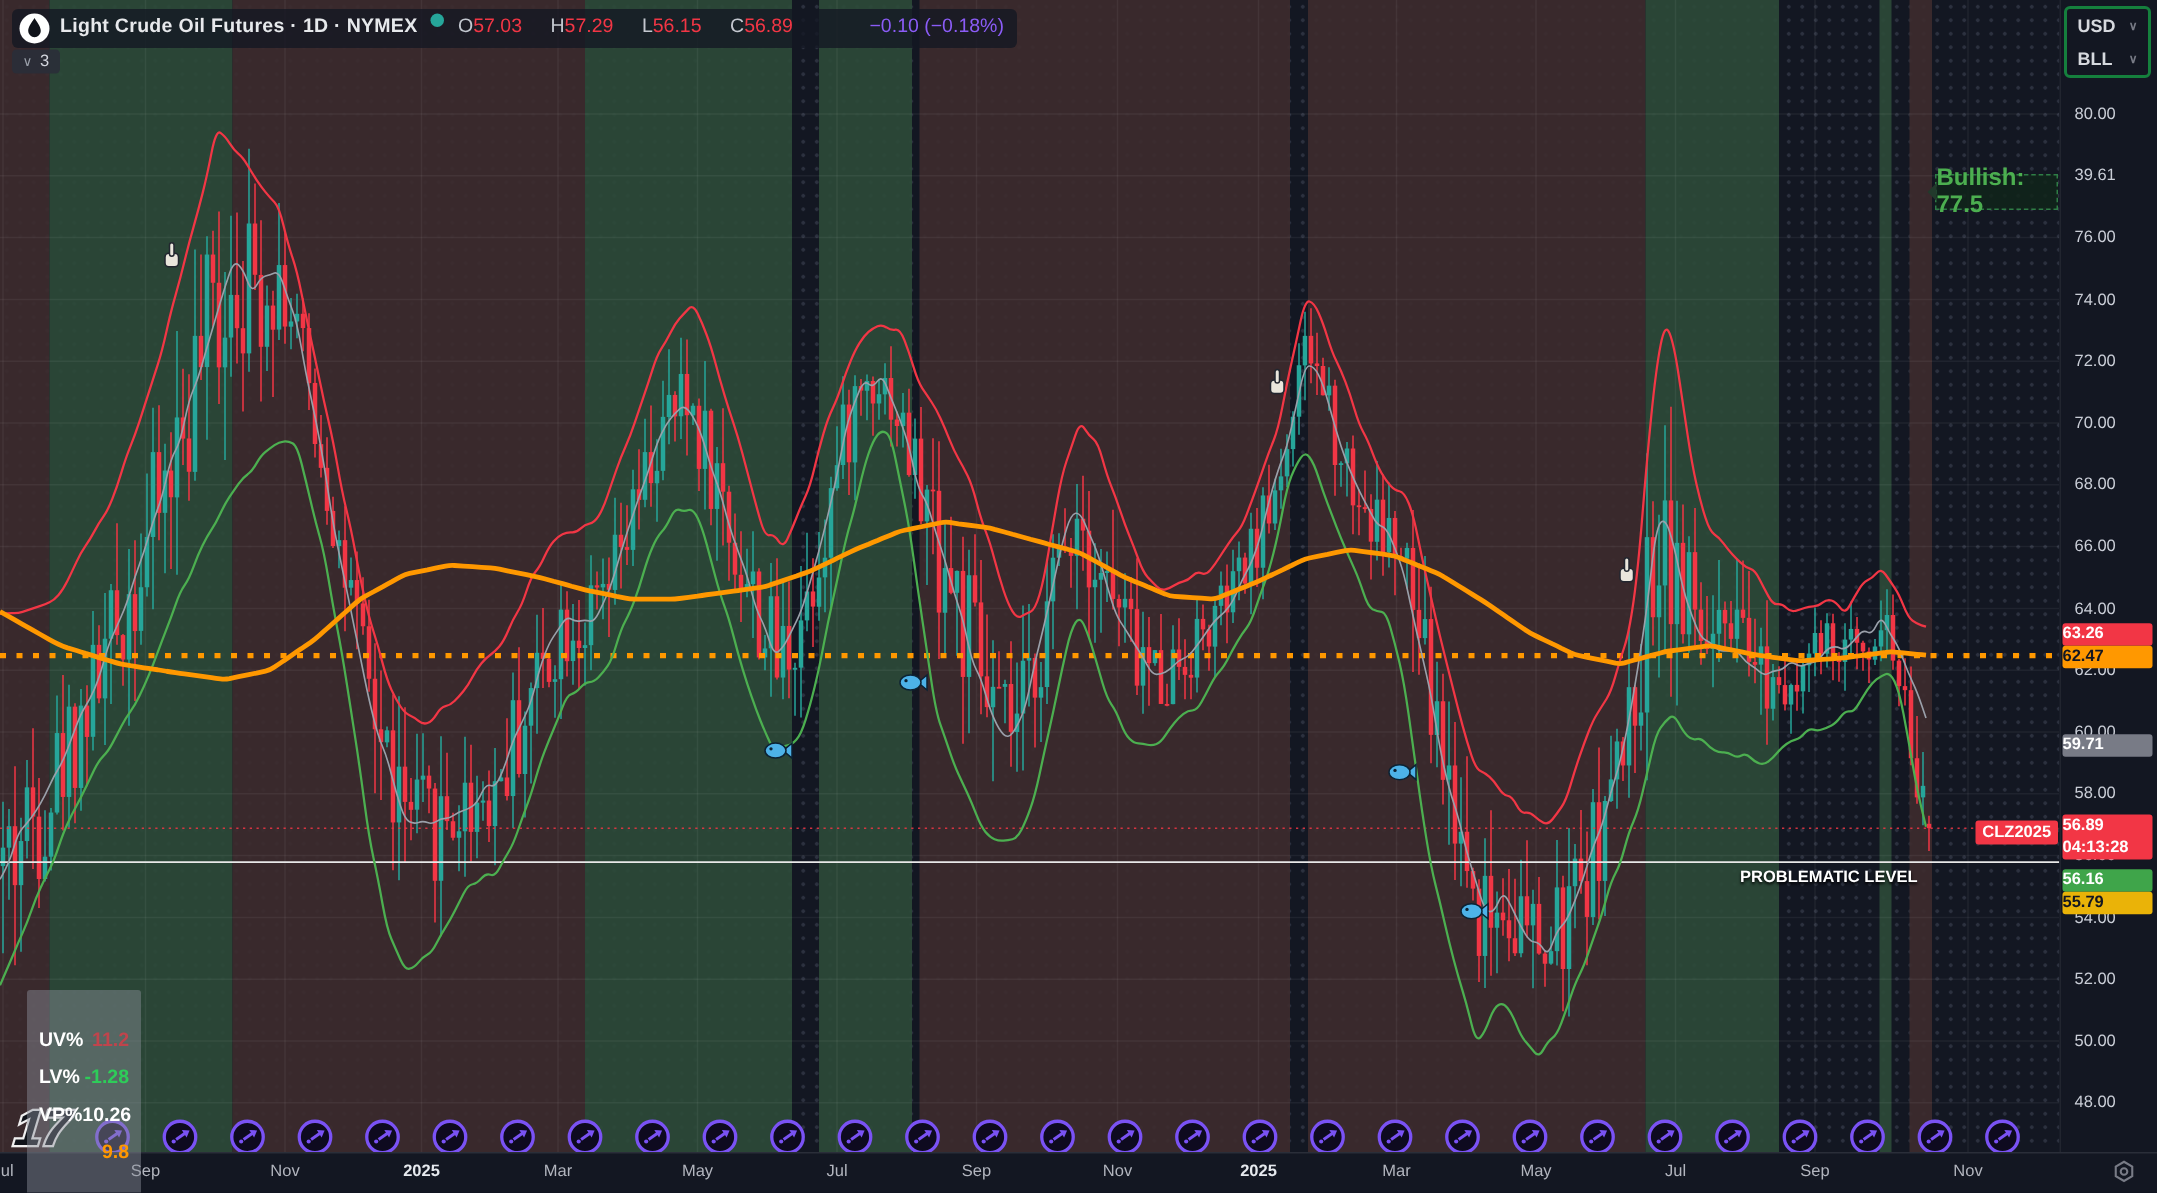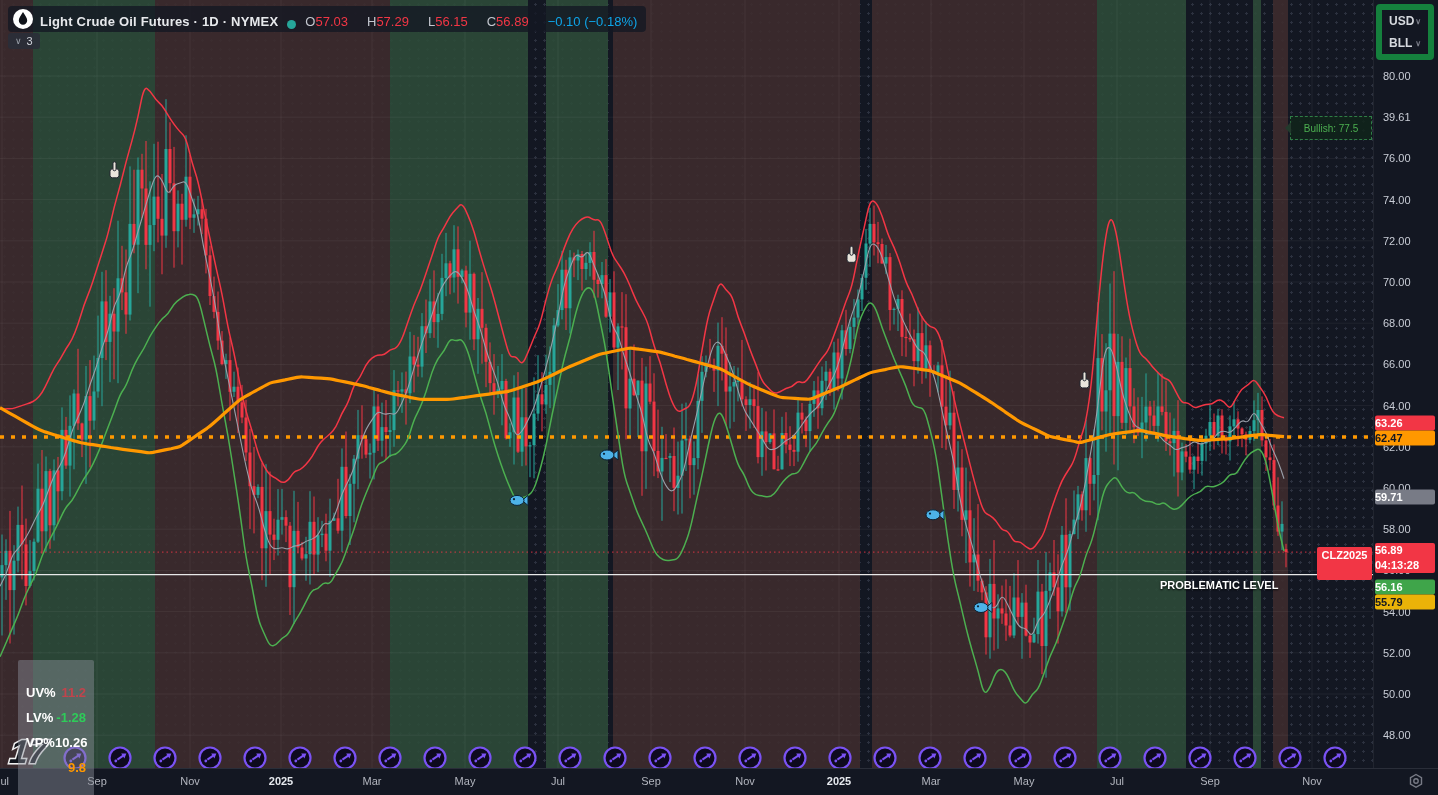--- a/index.html
+++ b/index.html
@@ -8,43 +8,43 @@
   .root { position:relative; width:1438px; height:795px; background:#131722; }
 
   
   .plot { position:absolute; left:0; top:0; width:1373px; height:768px; overflow:hidden;
     background-color:#131722;
     background-image:radial-gradient(circle, #2c313f 1px, transparent 1.4px);
     background-size:9px 9px; }
   .plot svg { position:absolute; left:0; top:0; }
 
   
-  .hdr { position:absolute; left:8px; top:6px; display:flex; align-items:flex-end; gap:7px;
+  .hdr { position:absolute; left:8px; top:6px; display:flex; align-items:flex-start; gap:7px;
     background:rgba(19,23,34,.78); border-radius:4px; padding:3px 9px 3px 5px; z-index:30; }
   .hdr .logo { width:20px; height:20px; border-radius:50%; background:#fff; display:flex;
     align-items:center; justify-content:center; }
   .hdr .title { font-size:13px; font-weight:bold; color:#e7e9ec; letter-spacing:.2px; }
   .hdr .dot { width:9px; height:9px; border-radius:50%; background:#26a69a; margin:0 2px; }
   .ohlc { display:flex; gap:19px; font-size:13px; }
   .ohlc .pair span.k { color:#c3c7cf; }
   .ohlc .pair span.v { color:#f23645; }
-  .ohlc .chg { color:#0ea5e9; }
+  .ohlc .chg { color:#8b5cf6;margin-left:32px; }
   .collapse { position:absolute; left:8px; top:33px; background:rgba(42,46,57,.9); color:#d1d4dc;
     font-size:11px; border-radius:3px; padding:2px 7px; display:flex; gap:5px; align-items:center; z-index:30; }
   .collapse .chev { font-size:9px; color:#9aa0aa; }
 
   
   .scale { position:absolute; left:1373px; top:0; width:68px; height:768px; background:#131722;
     border-left:1px solid #21252f; z-index:10; }
   .tick { position:absolute; left:9px; transform:translateY(-50%); font-size:11px; color:#c9cdd6; }
   .chip { position:absolute; left:1px; width:60px; border-radius:2px; text-align:left;
     font-size:11px; font-weight:bold; line-height:15px; transform:translateY(-50%); z-index:12; }
   .chip .sub { display:block; font-weight:bold; }
   .unitbox { position:absolute; right:4px; top:4px; width:58px; background:#131722;
-    border:6px solid #15803d; border-radius:4px; z-index:40; }
+    border:2px solid #15803d; border-radius:4px; z-index:40; }
   .unitrow { display:flex; justify-content:space-between; align-items:center; padding:4px 7px;
     font-size:12px; font-weight:bold; color:#d6d9de; }
   .unitrow .chev { font-size:8px; color:#787b86; }
 
   
   .taxis { position:absolute; left:0; top:768px; width:1438px; height:27px; background:#131722;
     border-top:1px solid #2a2e39; z-index:20; }
   .tlabel { position:absolute; top:6px; transform:translateX(-50%); font-size:11px; color:#b2b5be; }
   .tlabel.major { color:#e6e9ee; font-weight:bold; }
   .taxis .gear { position:absolute; right:12px; top:3px; }
@@ -53,27 +53,27 @@
   .legend { position:absolute; left:18px; top:660px; width:76px; padding:20px 8px;
     background:rgba(140,144,155,.45); border-radius:2px; z-index:25;text-align:right; }
   .legrow { display:flex; justify-content:space-between; font-size:13px; font-weight:bold;
     line-height:25px; color:#fff; }
   .tvmark { position:absolute; left:10px; top:733px; z-index:26; font-style:italic;
     font-size:33px; font-weight:bold; color:#10131a; -webkit-text-stroke:3px #f0f0f0;
     paint-order:stroke; transform:skewX(-6deg); z-index:24; }
 
   
   .bullish { position:absolute; left:1290px; top:116px; width:82px; height:24px; z-index:15;
-    background:rgba(17,36,26,.85); border:1px dashed #2f7d46; color:#4caf50; font-size:10px;
-    font-weight:normal; display:flex; align-items:center; justify-content:center; }
+    background:rgba(17,36,26,.85); border:1px dashed #2f7d46; color:#4caf50; font-size:16px;
+    font-weight:bold; display:flex; align-items:center; justify-content:center; }
   .bullish::before { content:""; position:absolute; left:-10px; top:50%; transform:translateY(-50%);
     border:6px solid transparent; border-right:6px solid #223a2c; border-left-width:4px; }
   .problem { position:absolute; left:1160px; top:579px; width:210px; z-index:15;
     color:#fff; font-size:11px; font-weight:bold; text-shadow:0 1px 2px #000; }
-  .clz { position:absolute; left:1317px; top:547px; width:55px; height:33px; background:#f23645;
+  .clz { position:absolute; left:1317px; top:547px; width:55px; height:16px; background:#f23645;
     color:#fff; font-size:11px; font-weight:bold; text-align:center; line-height:16px;
     border-radius:2px; z-index:15; }
 </style>
 </head>
 <body>
 
 <div class="root">
 
   <div class="plot">
     <svg id="chart-svg" width="1373" height="768" viewBox="0 0 1373 768">

